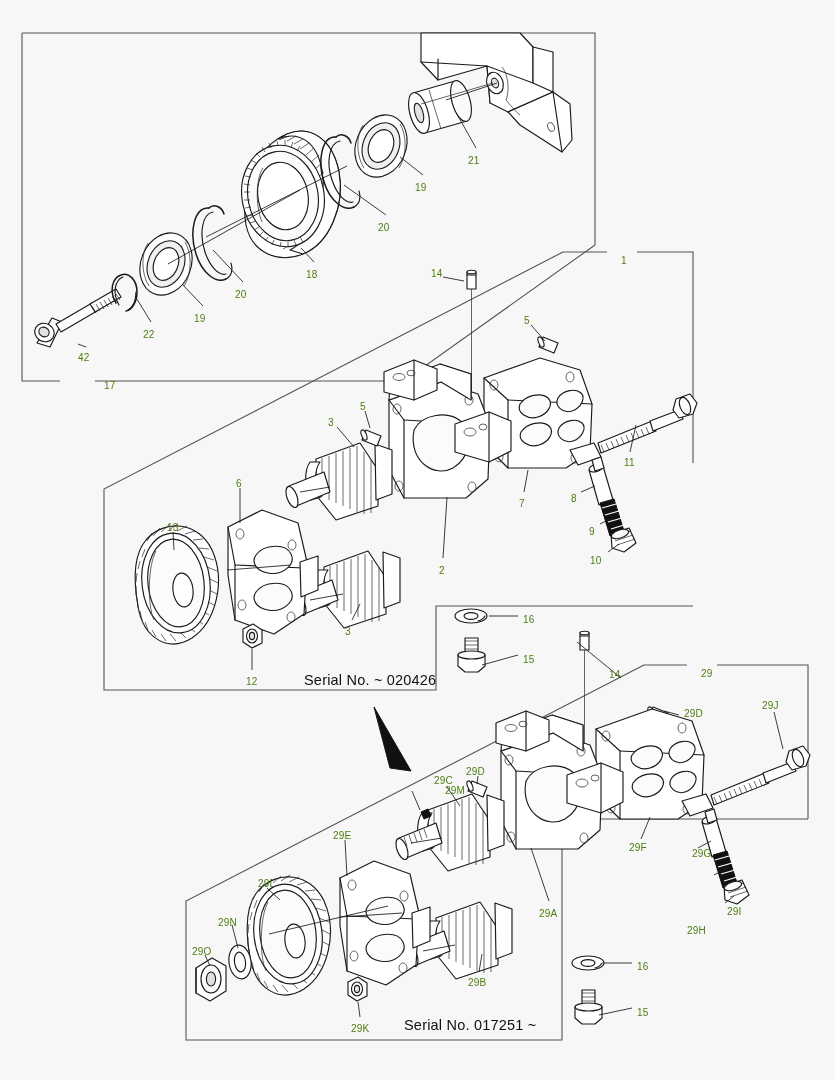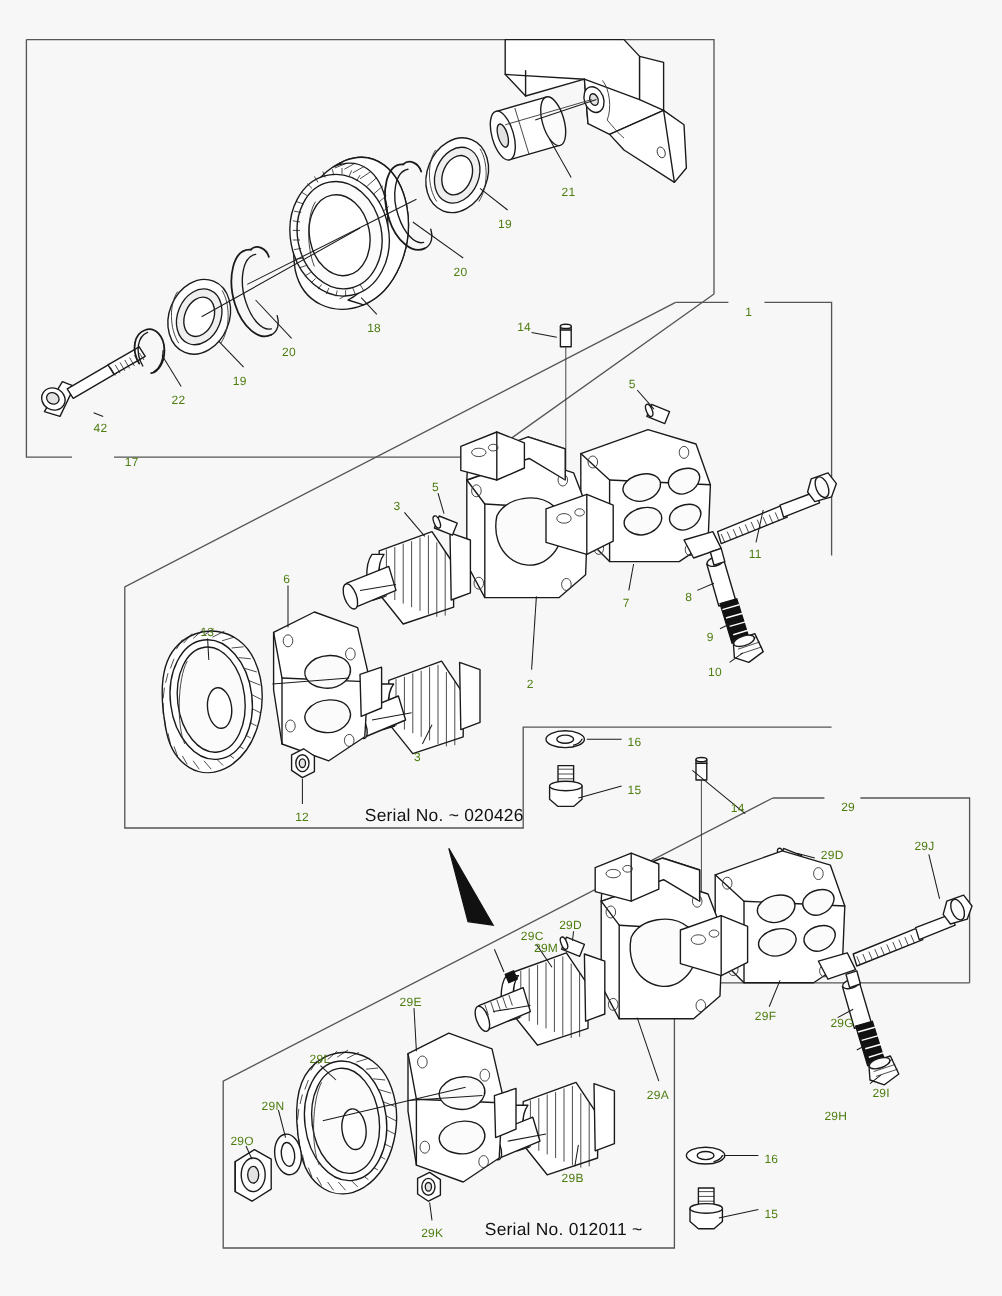--- a/index.html
+++ b/index.html
@@ -761,16 +761,16 @@
   <div class="lbl" style="left:192px;top:947px;">29O</div>
   <div class="lbl" style="left:539px;top:909px;">29A</div>
   <div class="lbl" style="left:468px;top:978px;">29B</div>
   <div class="lbl" style="left:351px;top:1024px;">29K</div>
   <div class="lbl" style="left:637px;top:962px;">16</div>
   <div class="lbl" style="left:637px;top:1008px;">15</div>
 </div>
 
 <div>
   <div class="serial" style="left:304px;top:672px;">Serial No. ~ 020426</div>
-  <div class="serial" style="left:404px;top:1017px;">Serial No. 012011 ~</div>
+  <div class="serial" style="left:404px;top:1017px;">Serial No. 017251 ~</div>
 </div>
 
 </div>
 
 </body></html>

